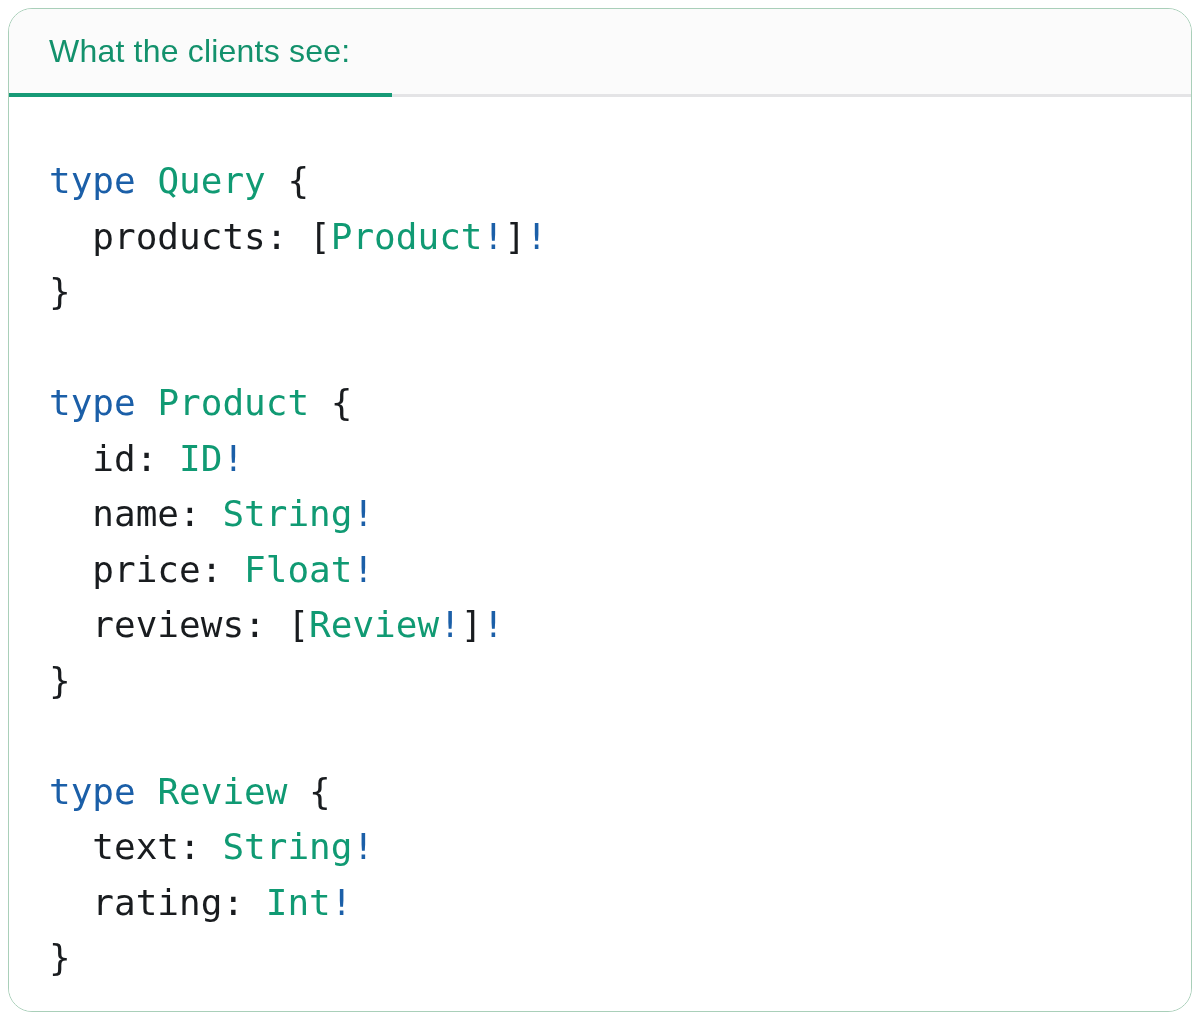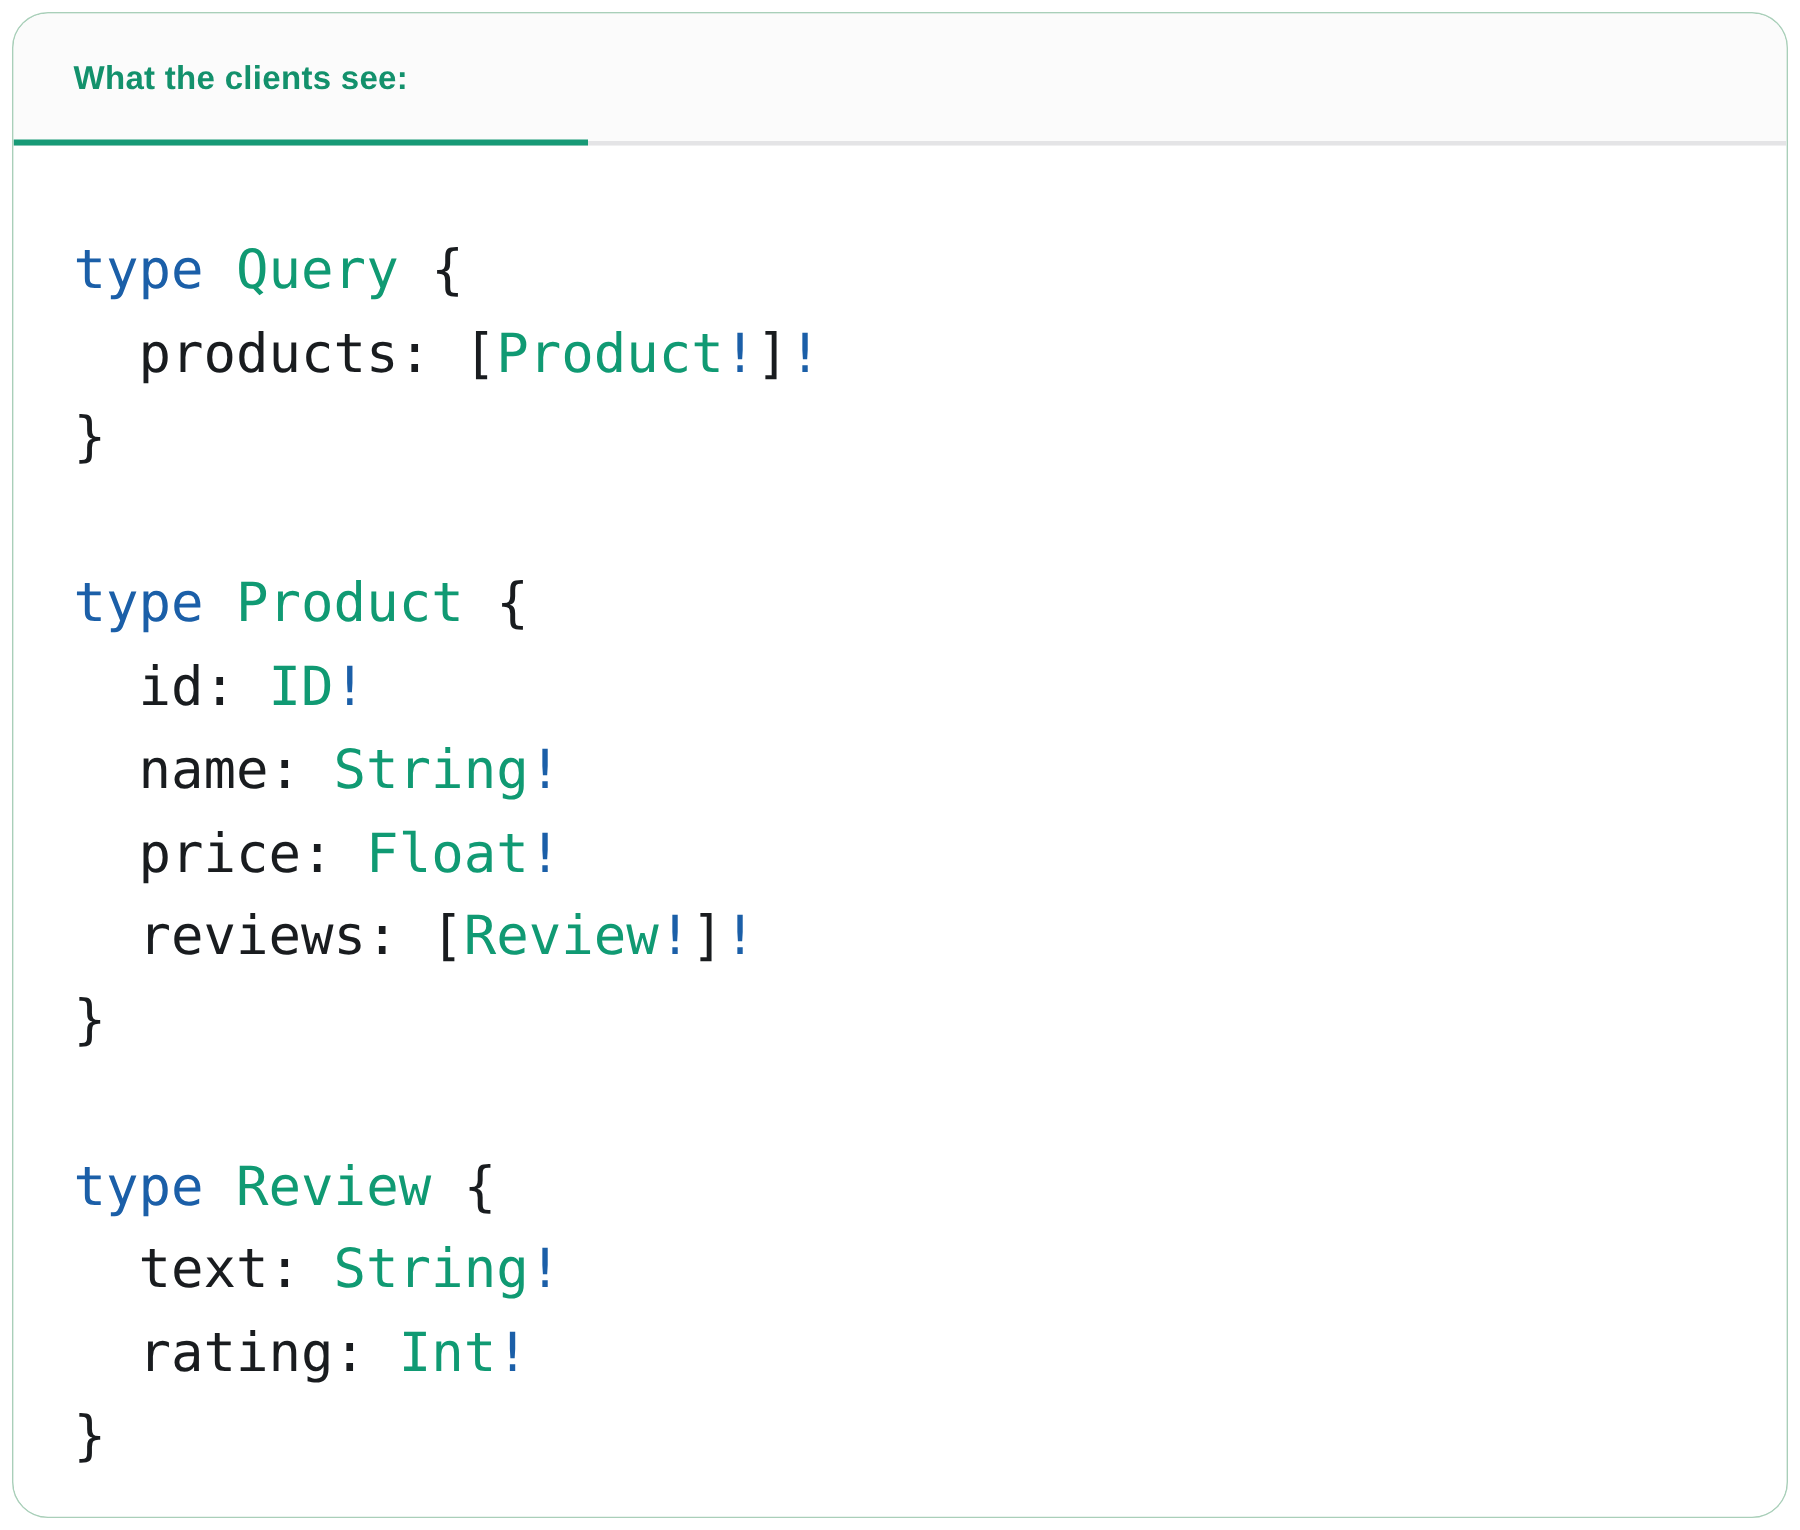--- a/index.html
+++ b/index.html
@@ -37,22 +37,22 @@
     position: relative;
     height: 88px;
     background: var(--header-bg);
     border-bottom: 3px solid var(--divider);
     display: flex;
     align-items: center;
     padding: 0 40px;
   }
   .panel-title {
     font-family: "Liberation Sans", sans-serif;
-    font-size: 22px;
-    font-weight: 700;
+    font-size: 32px;
+    font-weight: 400;
     letter-spacing: 0.2px;
     color: var(--title);
   }
   .tab-underline {
     position: absolute;
     left: 0;
     bottom: -3px;
     width: 383px;
     height: 4px;
     background: var(--underline);

